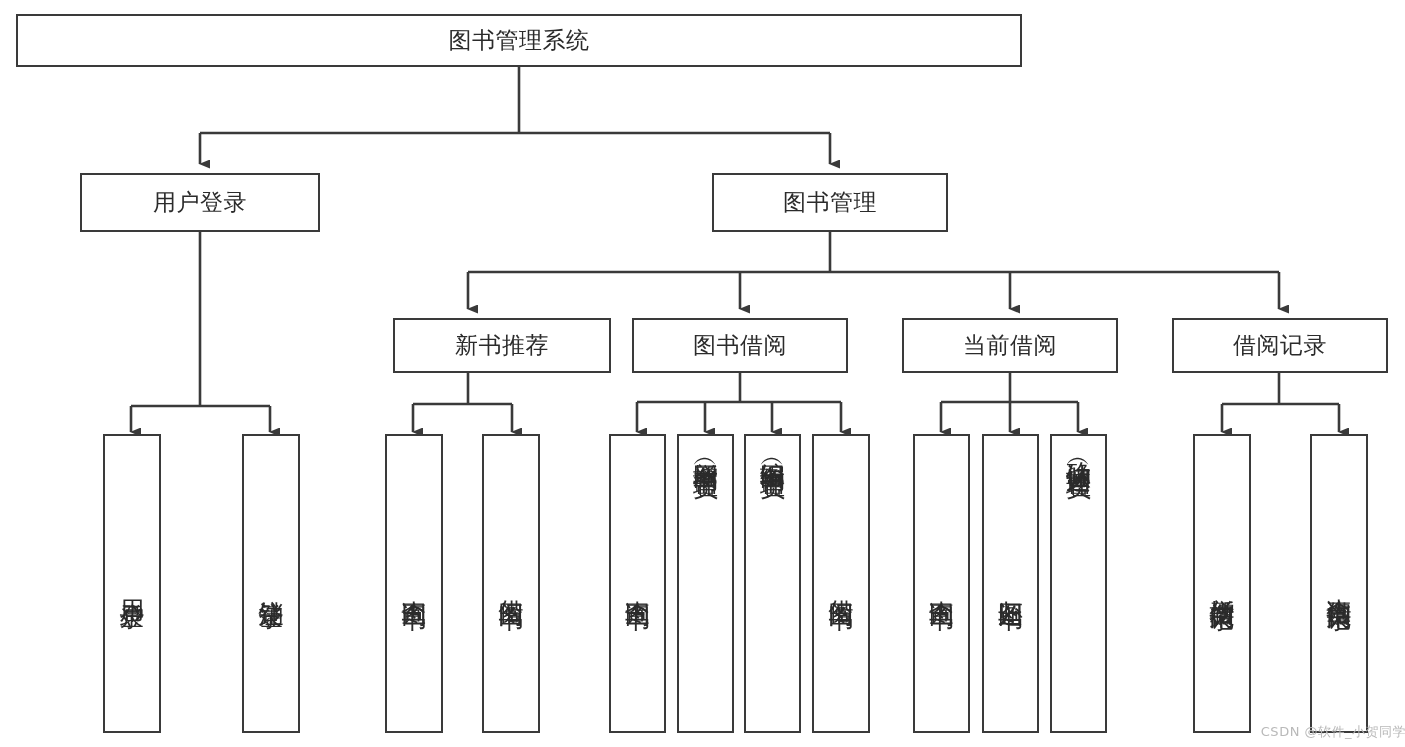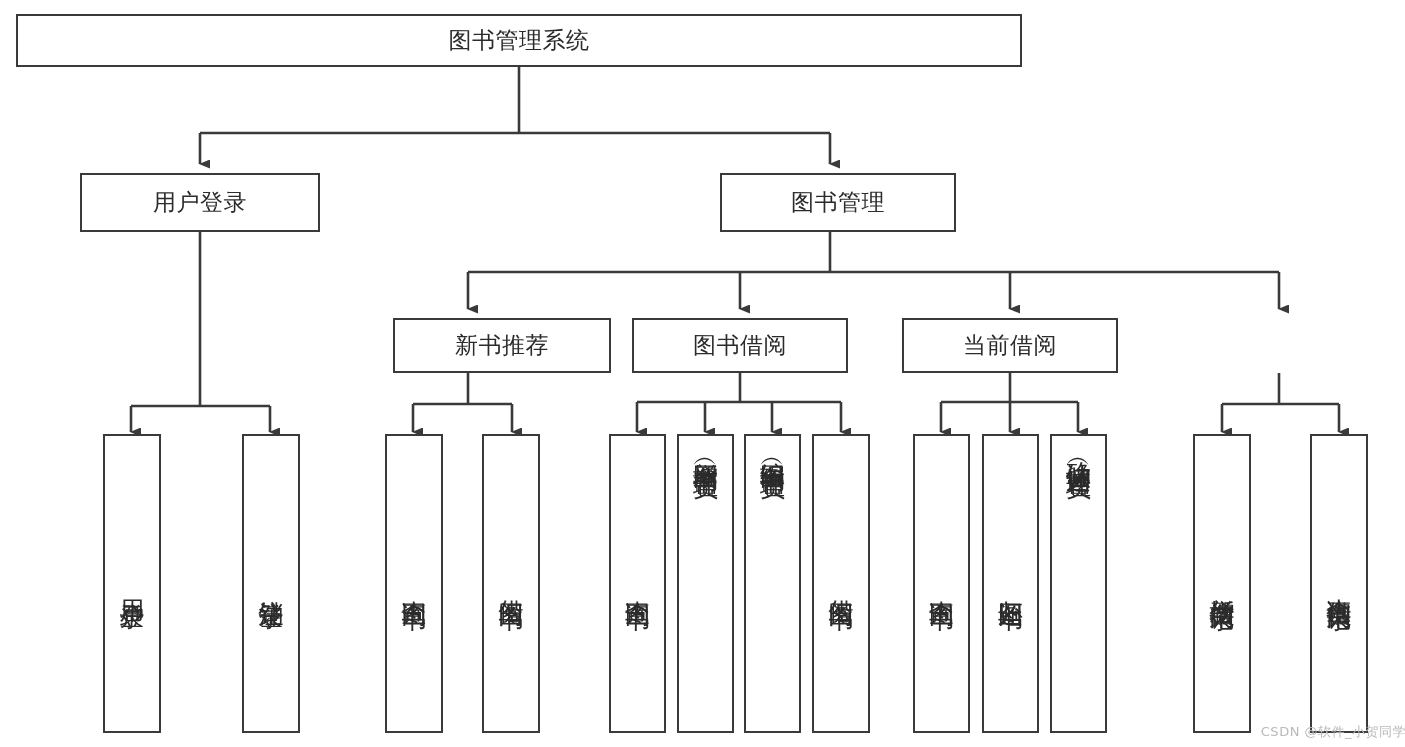--- a/index.html
+++ b/index.html
@@ -127,33 +127,36 @@
     </g>
   </svg>
 
   <div class="node horizontal" style="left:16px; top:14px; width:1006px; height:53px;">
     <span class="node-label">图书管理系统</span>
   </div>
 
   <div class="node horizontal" style="left:80px; top:173px; width:240px; height:59px;">
     <span class="node-label">用户登录</span>
   </div>
-  <div class="node horizontal" style="left:712px; top:173px; width:236px; height:59px;margin-left:8px;">
+  <div class="node horizontal" style="left:712px; top:173px; width:236px; height:59px;">
     <span class="node-label">图书管理</span>
   </div>
 
   <div class="node horizontal" style="left:360px; top:318px; width:218px; height:55px;margin-left:33px;">
     <span class="node-label">新书推荐</span>
   </div>
   <div class="node horizontal" style="left:902px; top:318px; width:216px; height:55px;">
     <span class="node-label">当前借阅</span>
   </div>
   <div class="node horizontal" style="left:632px; top:318px; width:216px; height:55px;">
     <span class="node-label">图书借阅</span>
   </div>
+  <div class="node horizontal" style="left:1172px; top:318px; width:216px; height:55px;">
+    <span class="node-label">借阅记录</span>
+  </div>
 
   <div class="node vertical centered" style="left:103px; top:434px; width:58px; height:299px;">
     <span class="node-label">用户登录</span>
   </div>
   <div class="node vertical centered" style="left:242px; top:434px; width:58px; height:299px;">
     <span class="node-label">注销登录</span>
   </div>
 
   <div class="node vertical centered" style="left:385px; top:434px; width:58px; height:299px;">
     <span class="node-label">查询图书</span>

